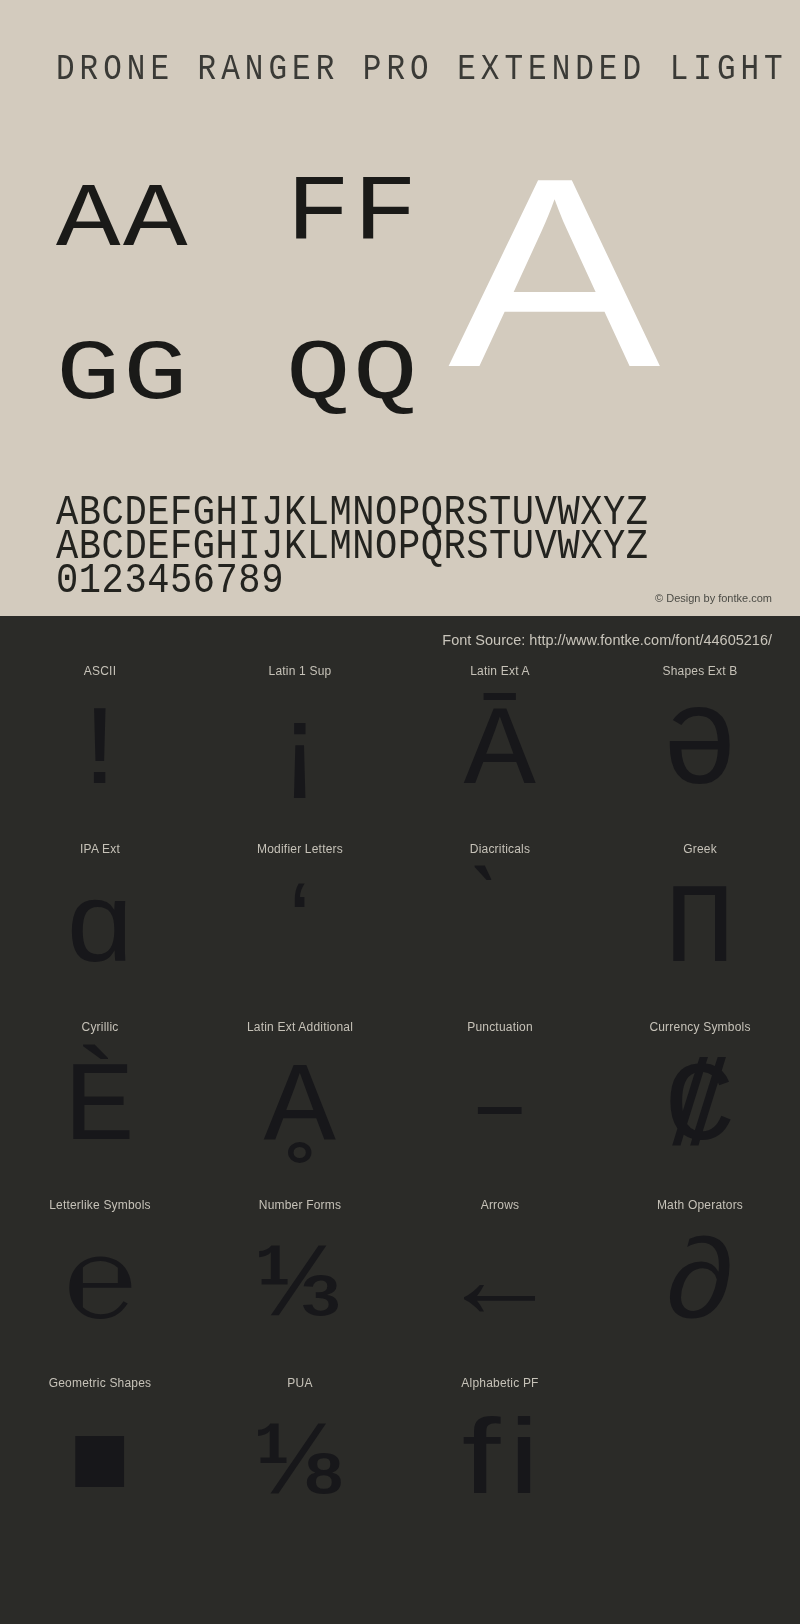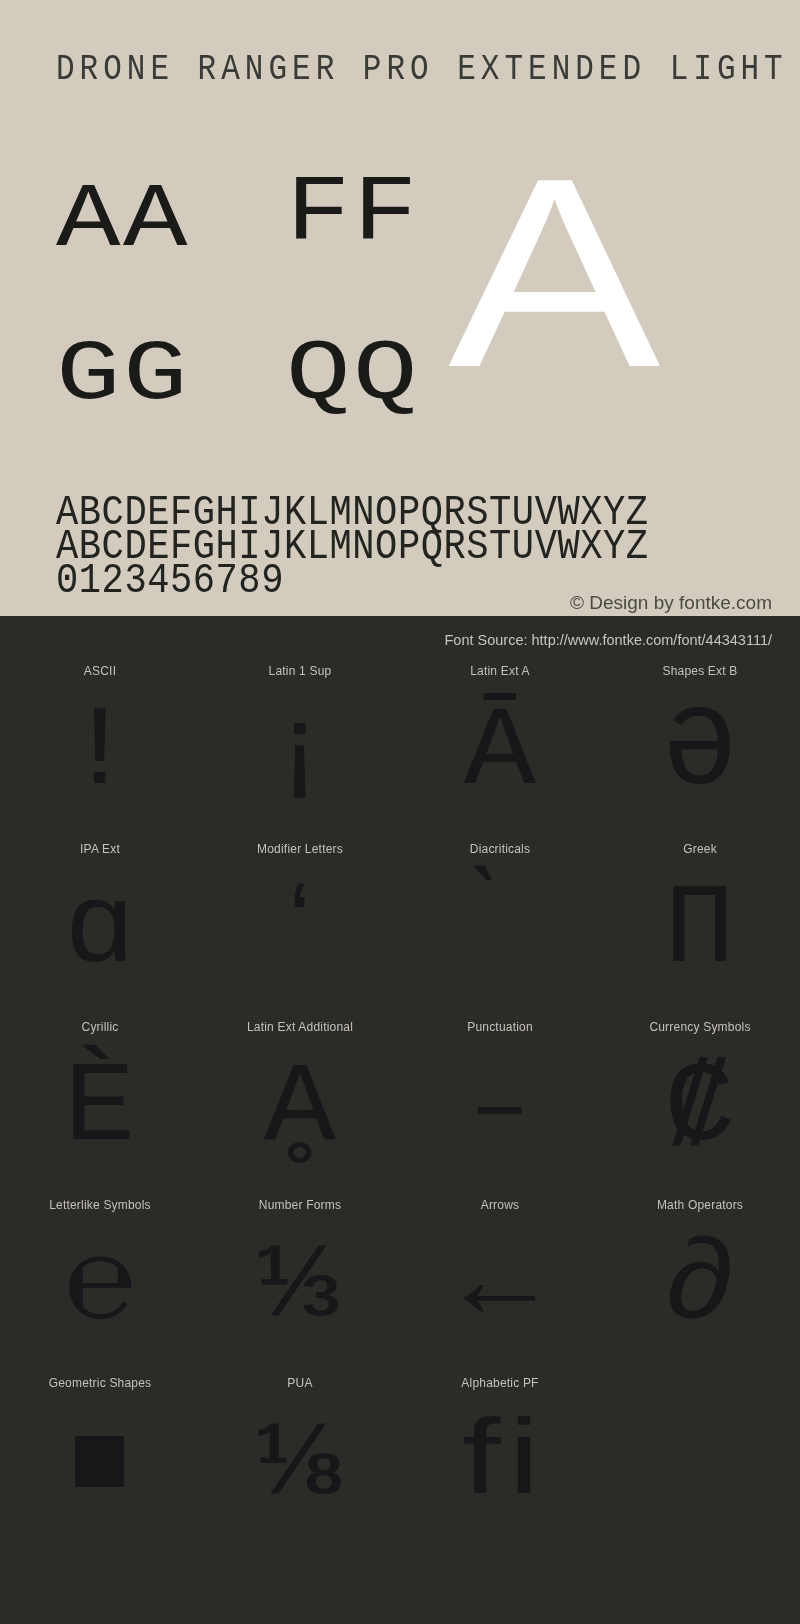--- a/index.html
+++ b/index.html
@@ -65,21 +65,21 @@
     line-height:1;
     transform:scale(1.06,1.22);
     transform-origin:left top;
   }
   .alpha-1{top:492px;}
   .alpha-2{top:526px;}
   .alpha-3{top:560px;}
 
   .copyright{
     position:absolute;right:28px;top:592px;
-    font-size:19px;color:#4b4b45;
+    font-size:11px;color:#4b4b45;
     white-space:nowrap;
   }
 
   
   .bottom-panel{
     position:absolute;left:0;top:616px;width:800px;height:1008px;
     background:#2b2b28;
     overflow:hidden;
   }
   .font-source{
@@ -141,21 +141,21 @@
 
   <div class="alpha-row alpha-1">ABCDEFGHIJKLMNOPQRSTUVWXYZ</div>
   <div class="alpha-row alpha-2">ABCDEFGHIJKLMNOPQRSTUVWXYZ</div>
   <div class="alpha-row alpha-3">0123456789</div>
 
   <div class="copyright">© Design by fontke.com</div>
 </div>
 
 <div class="bottom-panel">
 
-  <div class="font-source">Font Source: http://www.fontke.com/font/44343111/</div>
+  <div class="font-source">Font Source: http://www.fontke.com/font/44605216/</div>
 
   <div class="block-grid" id="block-grid">
       <div class="block-cell">
         <div class="block-label">ASCII</div>
         <div class="block-glyph">
           <span>!</span>
         </div>
       </div>
       <div class="block-cell">
         <div class="block-label">Latin 1 Sup</div>

